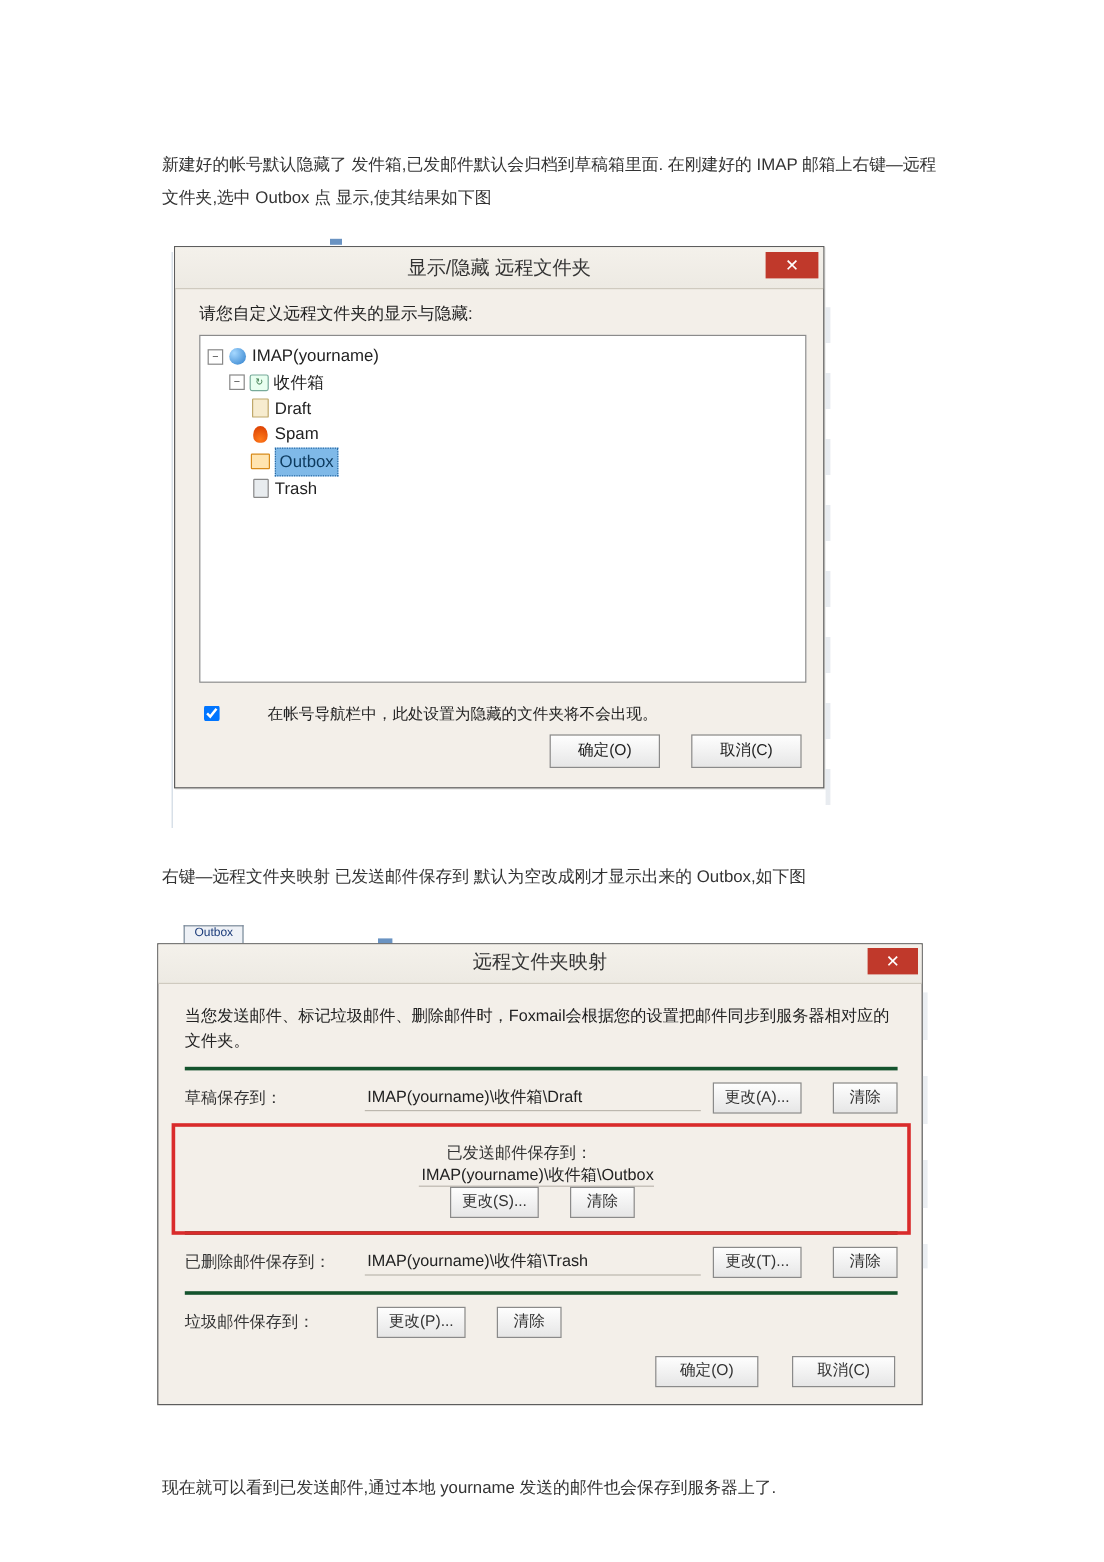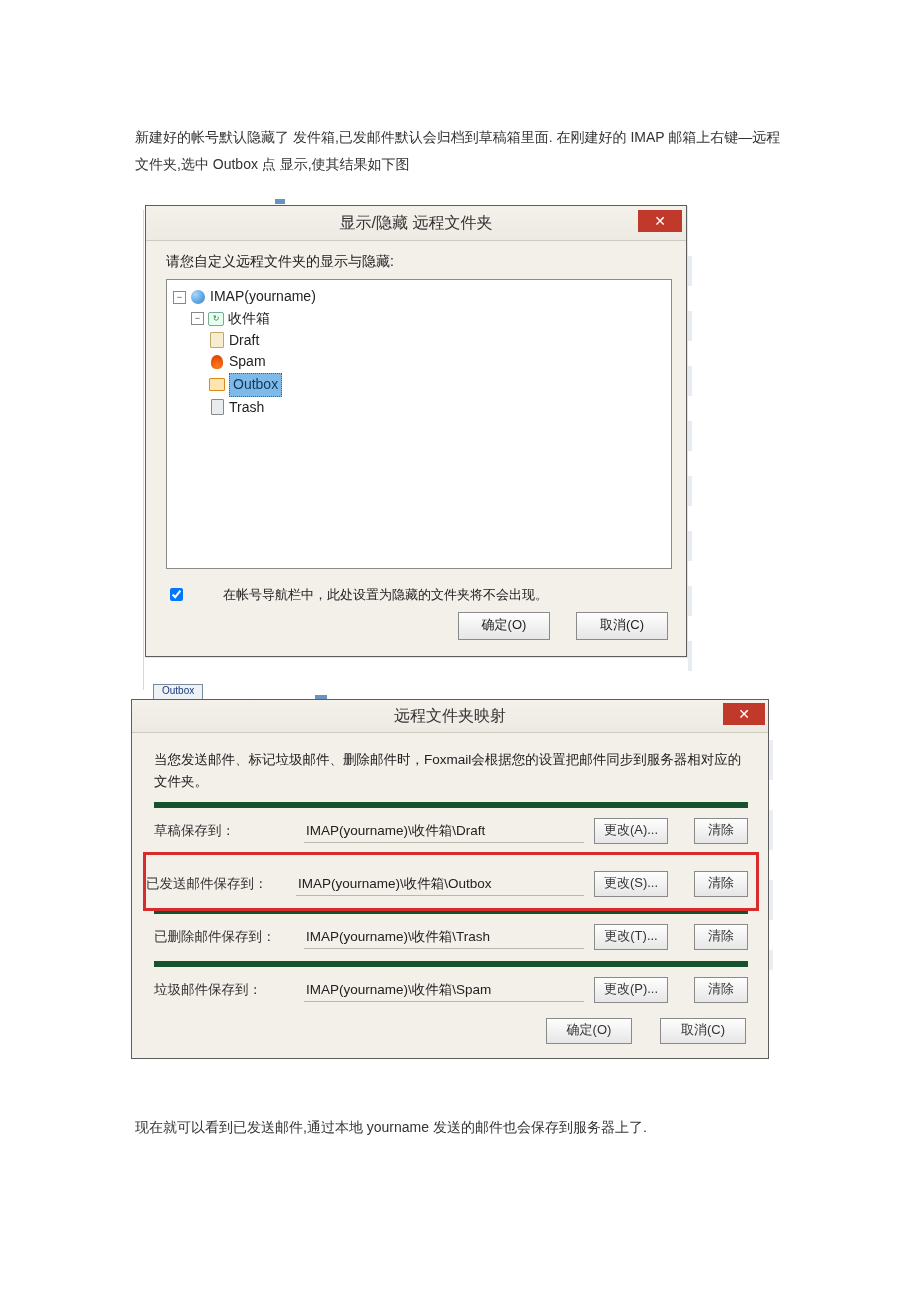--- a/index.html
+++ b/index.html
@@ -20,21 +20,21 @@
     line-height: 1.9;
     color: #333;
     margin-bottom: 28px;
     font-size: 14px;
   }
 
   
   .screenshot1 {
     position: relative;
     margin-left: 0;
-    margin-bottom: 28px;
+    margin-bottom: 60px;
   }
   .ruler-hint {
     width: 14px;
     height: 480px;
     position: absolute;
     left: -0.5px;
     top: 5px;
     overflow: hidden;
   }
   .ruler-hint::before {
@@ -269,21 +269,21 @@
   .dlg2-desc {
     font-size:13.5px;
     line-height:1.6;
     margin-bottom:10px;
     color:#222;
   }
   .map-row {
     display:flex;
     align-items:center;
     padding: 10px 0 11px;
-    border-top:6px solid #14532d;
+    border-top:3px solid #14532d;
   }
   .map-row:last-of-type { border-bottom:none; }
   .map-label { width: 150px; font-size:13.5px; }
   .map-path {
     flex:1; font-size:13.5px; color:#222;
     display:flex; align-items:center;
     height:22px;
     border-bottom:1px solid #bcb7ae;
     padding-left:2px;
   }
@@ -294,20 +294,21 @@
     background:linear-gradient(#fefefe,#e6e6e6);
     font-size:13px; text-align:center; cursor:pointer;
   }
   .map-btn.small { width:52px; }
   .map-row.hl {
     outline: 3px solid #d92b2b;
     outline-offset: 0;
     margin: 0 -8px;
     padding-left: 0; padding-right: 8px;
     border-top-color: transparent;
+    flex-direction: column;
   }
   .dlg2-footer {
     display:flex; justify-content:flex-end; gap:28px;
     padding: 4px 2px 4px;
   }
   .dlg2-footer .map-btn { width:84px; }
 
   .edge2 {
     position:absolute; right:-5px; top:40px; width:4px; height:230px;
     background: repeating-linear-gradient(180deg,#c6cfda 0 40px, transparent 40px 70px);
@@ -393,20 +394,21 @@
 
         <div class="dlg1-footer">
           <div class="win-btn">确定(O)</div>
           <div class="win-btn">取消(C)</div>
         </div>
       </div>
       <div class="right-edge"></div>
     </div>
   </div>
 
+  <p class="para">右键—远程文件夹映射 已发送邮件保存到 默认为空改成刚才显示出来的 Outbox,如下图</p>
 
   <div class="screenshot2">
     <div class="tab-strip">
       <div class="tab">Outbox</div>
       <div class="ind"></div>
     </div>
     <div class="dlg2">
       <div class="dlg2-title">
         <span>远程文件夹映射</span>
         <div class="dlg2-close">✕</div>
@@ -434,21 +436,20 @@
             <div class="map-row">
               <div class="map-label">已删除邮件保存到：</div>
               <div class="map-path">IMAP(yourname)\收件箱\Trash</div>
               <div class="map-btns">
                 <div class="map-btn">更改(T)...</div>
                 <div class="map-btn small">清除</div>
               </div>
             </div>
             <div class="map-row">
               <div class="map-label">垃圾邮件保存到：</div>
-              <div class="map-path">IMAP(yourname)\收件箱\Spam</div>
               <div class="map-btns">
                 <div class="map-btn">更改(P)...</div>
                 <div class="map-btn small">清除</div>
               </div>
             </div>
           </div>
 
         <div class="dlg2-footer">
           <div class="map-btn">确定(O)</div>
           <div class="map-btn">取消(C)</div>

